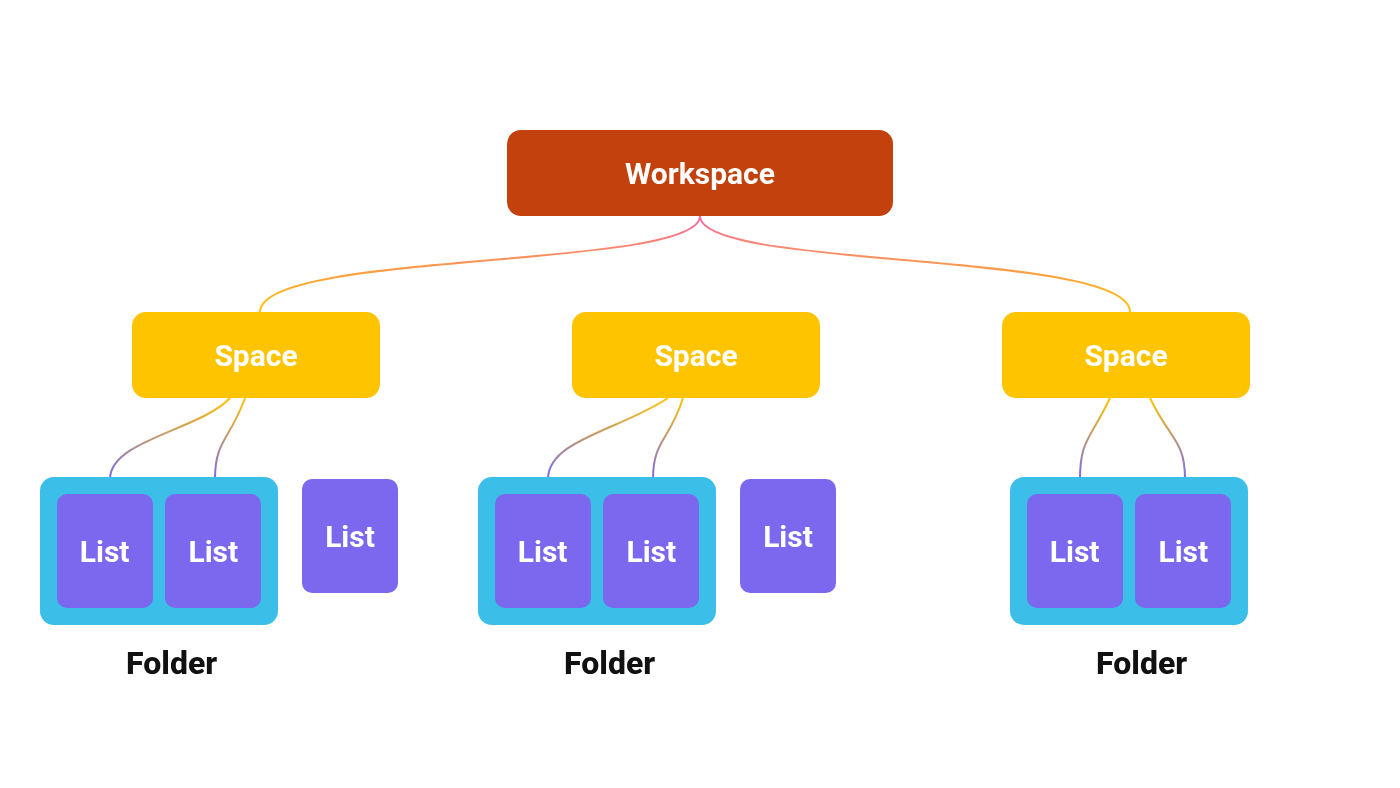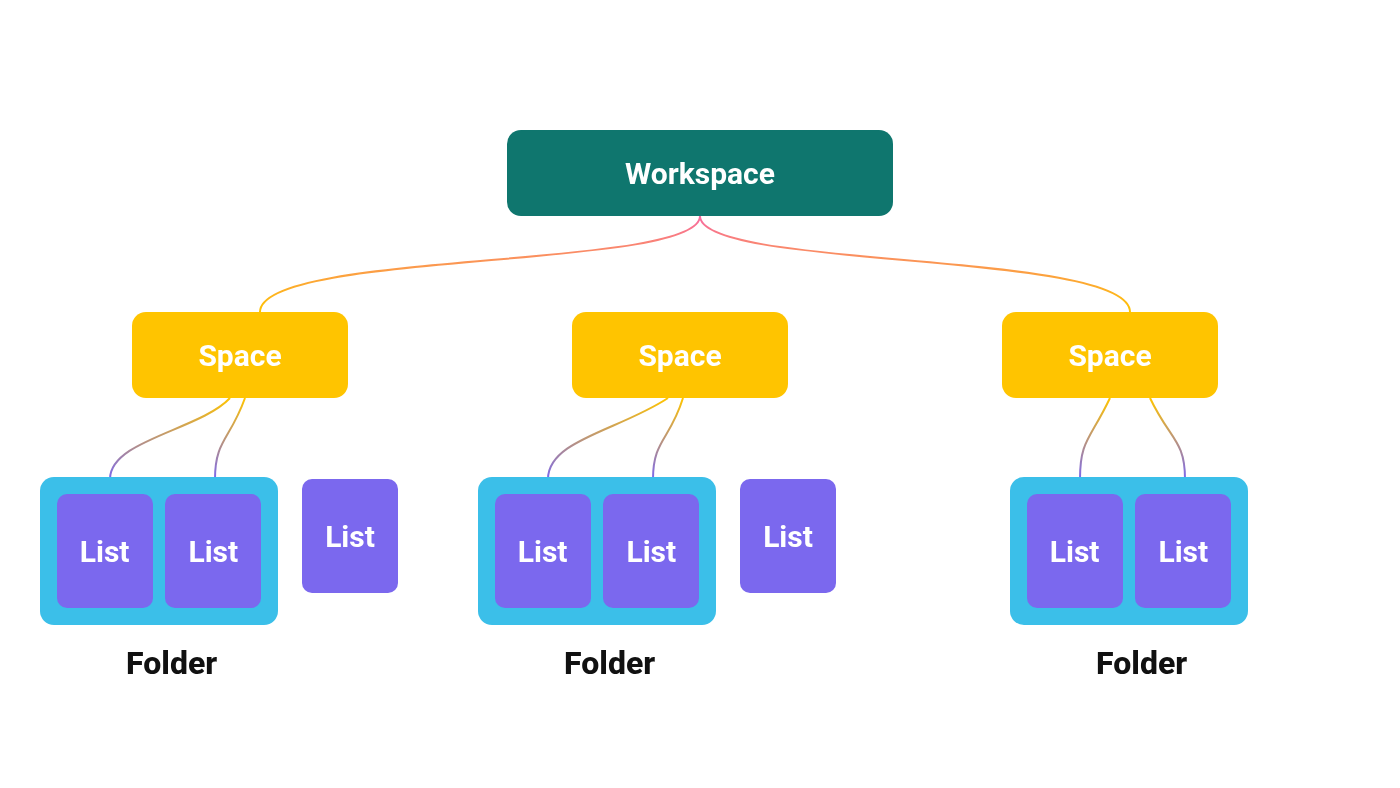--- a/index.html
+++ b/index.html
@@ -15,30 +15,30 @@
     position: absolute;
     display: flex;
     align-items: center;
     justify-content: center;
     font-weight: 700;
     color: #ffffff;
     border-radius: 14px;
     box-sizing: border-box;
   }
   .workspace {
-    background: #0f766e;
+    background: #c2410c;
     width: 386px;
     height: 86px;
     font-size: 30px;
     left: 507px;
     top: 130px;
   }
   .space {
     background: #ffc400;
-    width: 216px;
+    width: 248px;
     height: 86px;
     font-size: 30px;
   }
   .folder {
     background: #3bbfe9;
     width: 238px;
     height: 148px;
     border-radius: 14px;
     position: absolute;
     display: flex;

